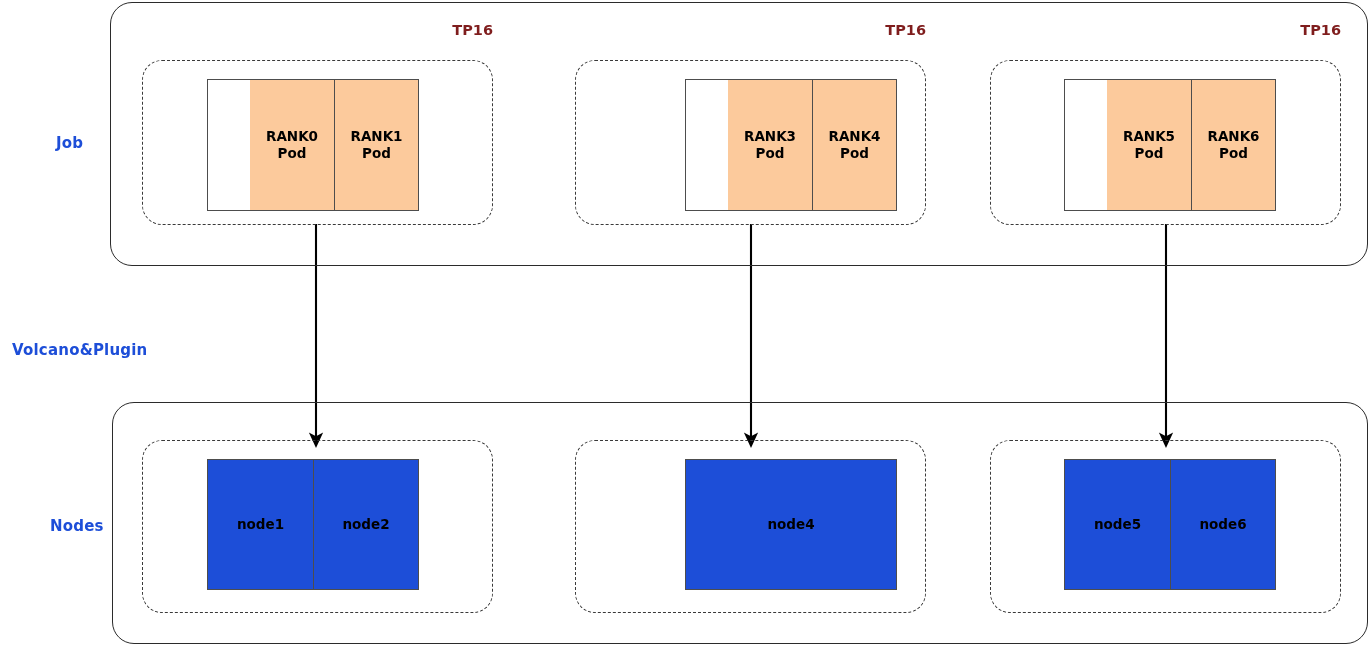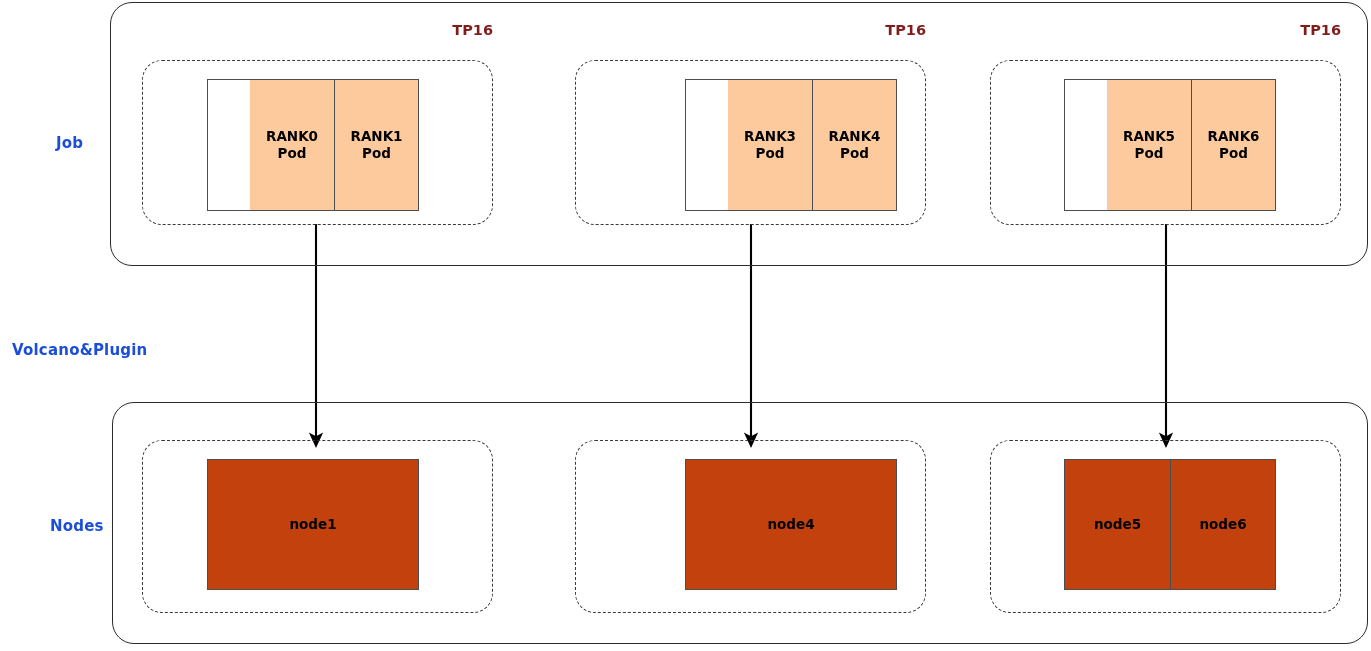--- a/index.html
+++ b/index.html
@@ -93,21 +93,21 @@
     justify-content: center;
     box-sizing: border-box;
     font-size: 13.5px;
     font-weight: 700;
     color: #000000;
     line-height: 1.28;
     text-align: center;
   }
   .cell + .cell { border-left: 1.3px solid #4d4d4d; }
   .cell.pod  { background: #fcca9c; }
-  .cell.node { background: #c2410c; }
+  .cell.node { background: #1d4ed8; }
   .cell .line2 { display: block; }
 
   
   .arrow-svg {
     position: absolute;
     top: 0;
     left: 0;
     width: 1371px;
     height: 651px;
     pointer-events: none;
@@ -184,20 +184,23 @@
   <div class="layer-label" id="nodes-label">Nodes</div>
 
   <div class="group-box bottom grp-1"></div>
   <div class="group-box bottom grp-2"></div>
   <div class="group-box bottom grp-3"></div>
 
   <div class="cell-pair nodes pair-1">
     <div class="cell node">
       <span>node1</span>
     </div>
+    <div class="cell node">
+      <span>node2</span>
+    </div>
   </div>
 
   <div class="cell-pair nodes pair-2">
     <div class="cell node">
       <span>node4</span>
     </div>
   </div>
 
   <div class="cell-pair nodes pair-3">
     <div class="cell node">

